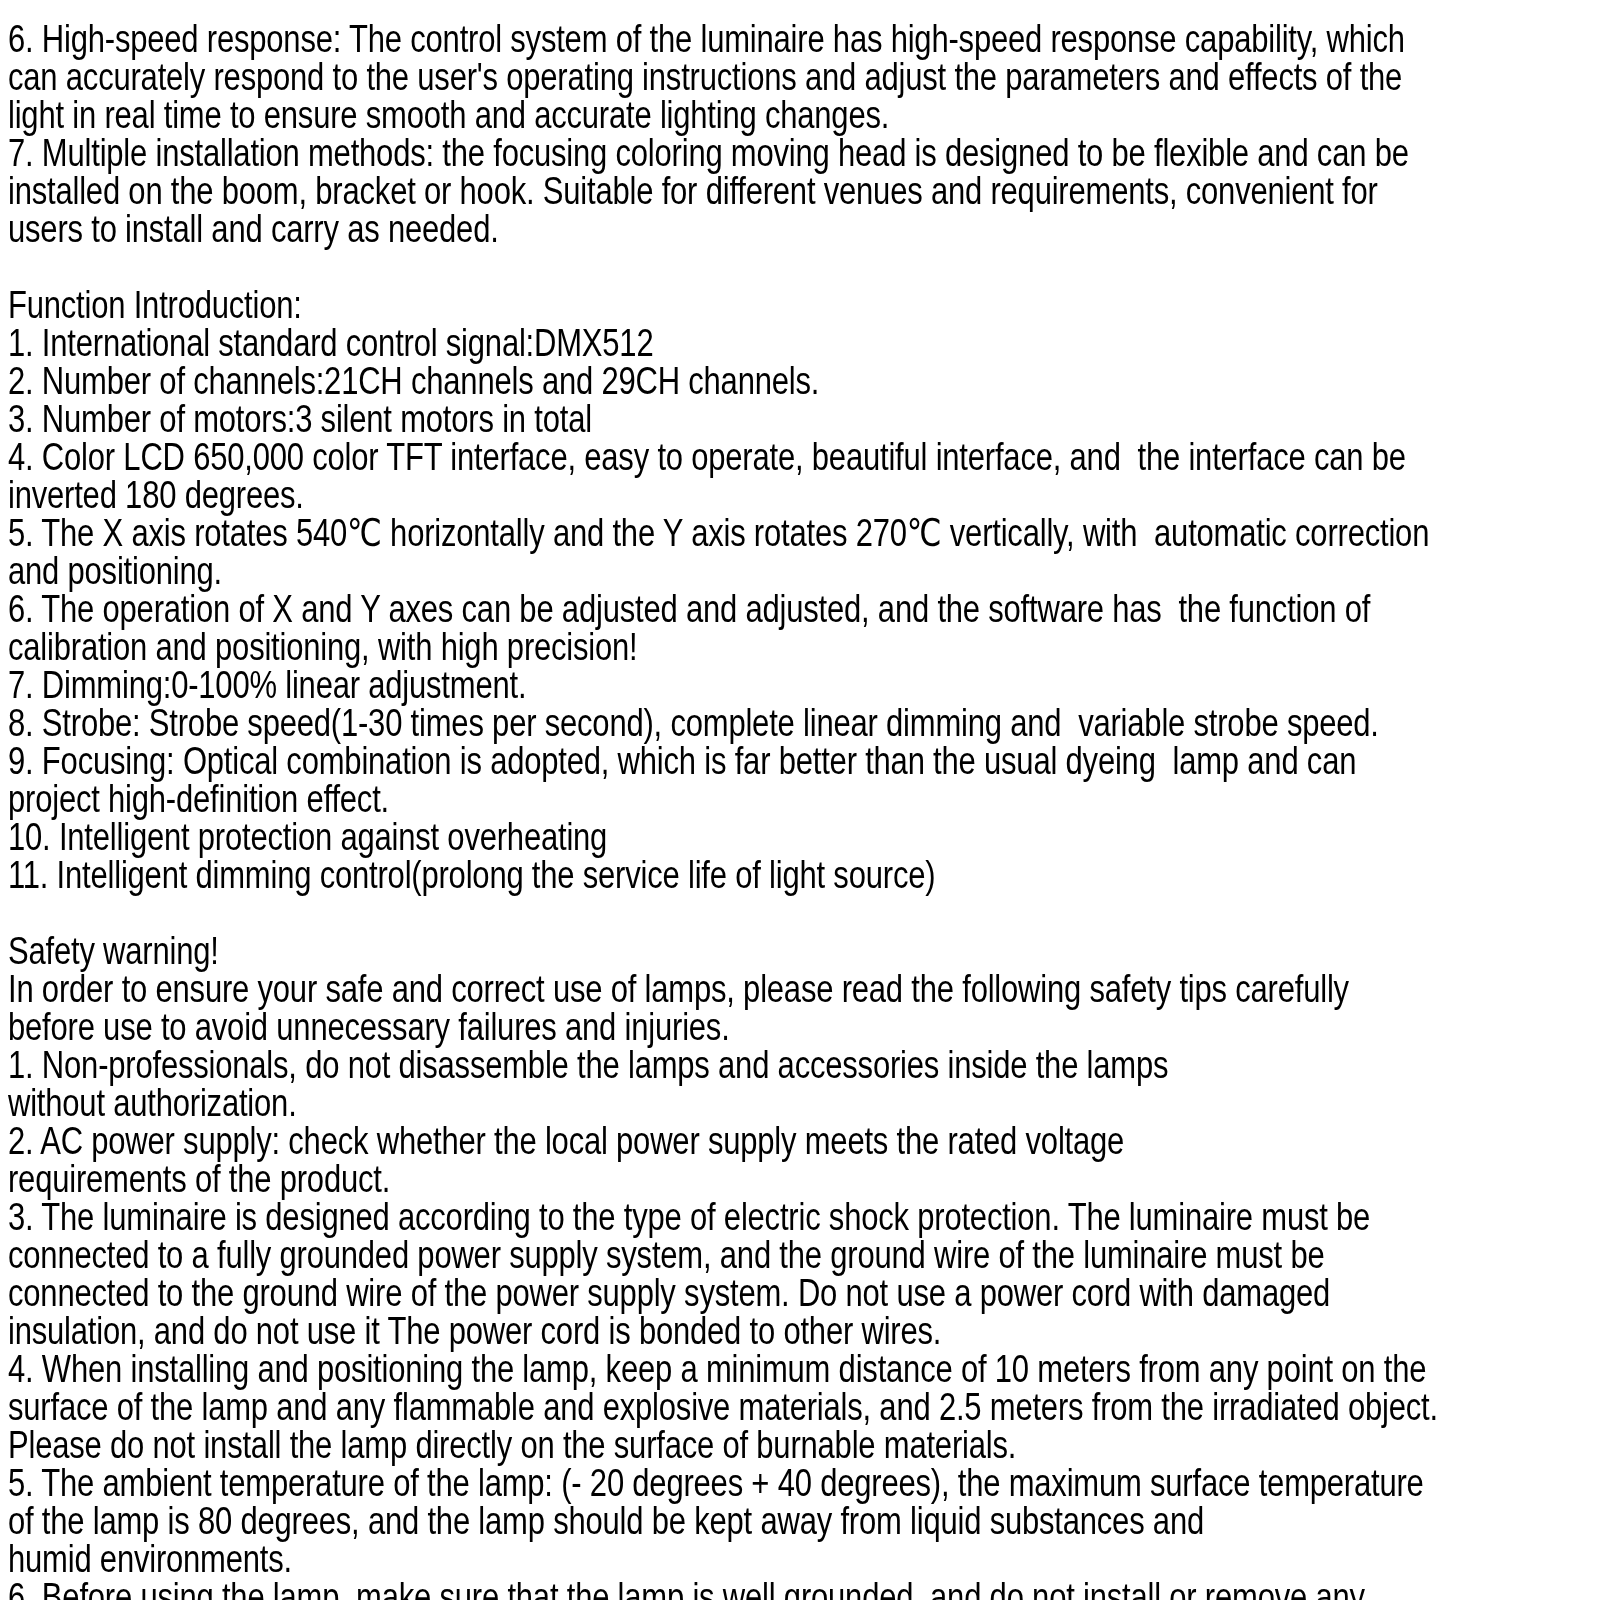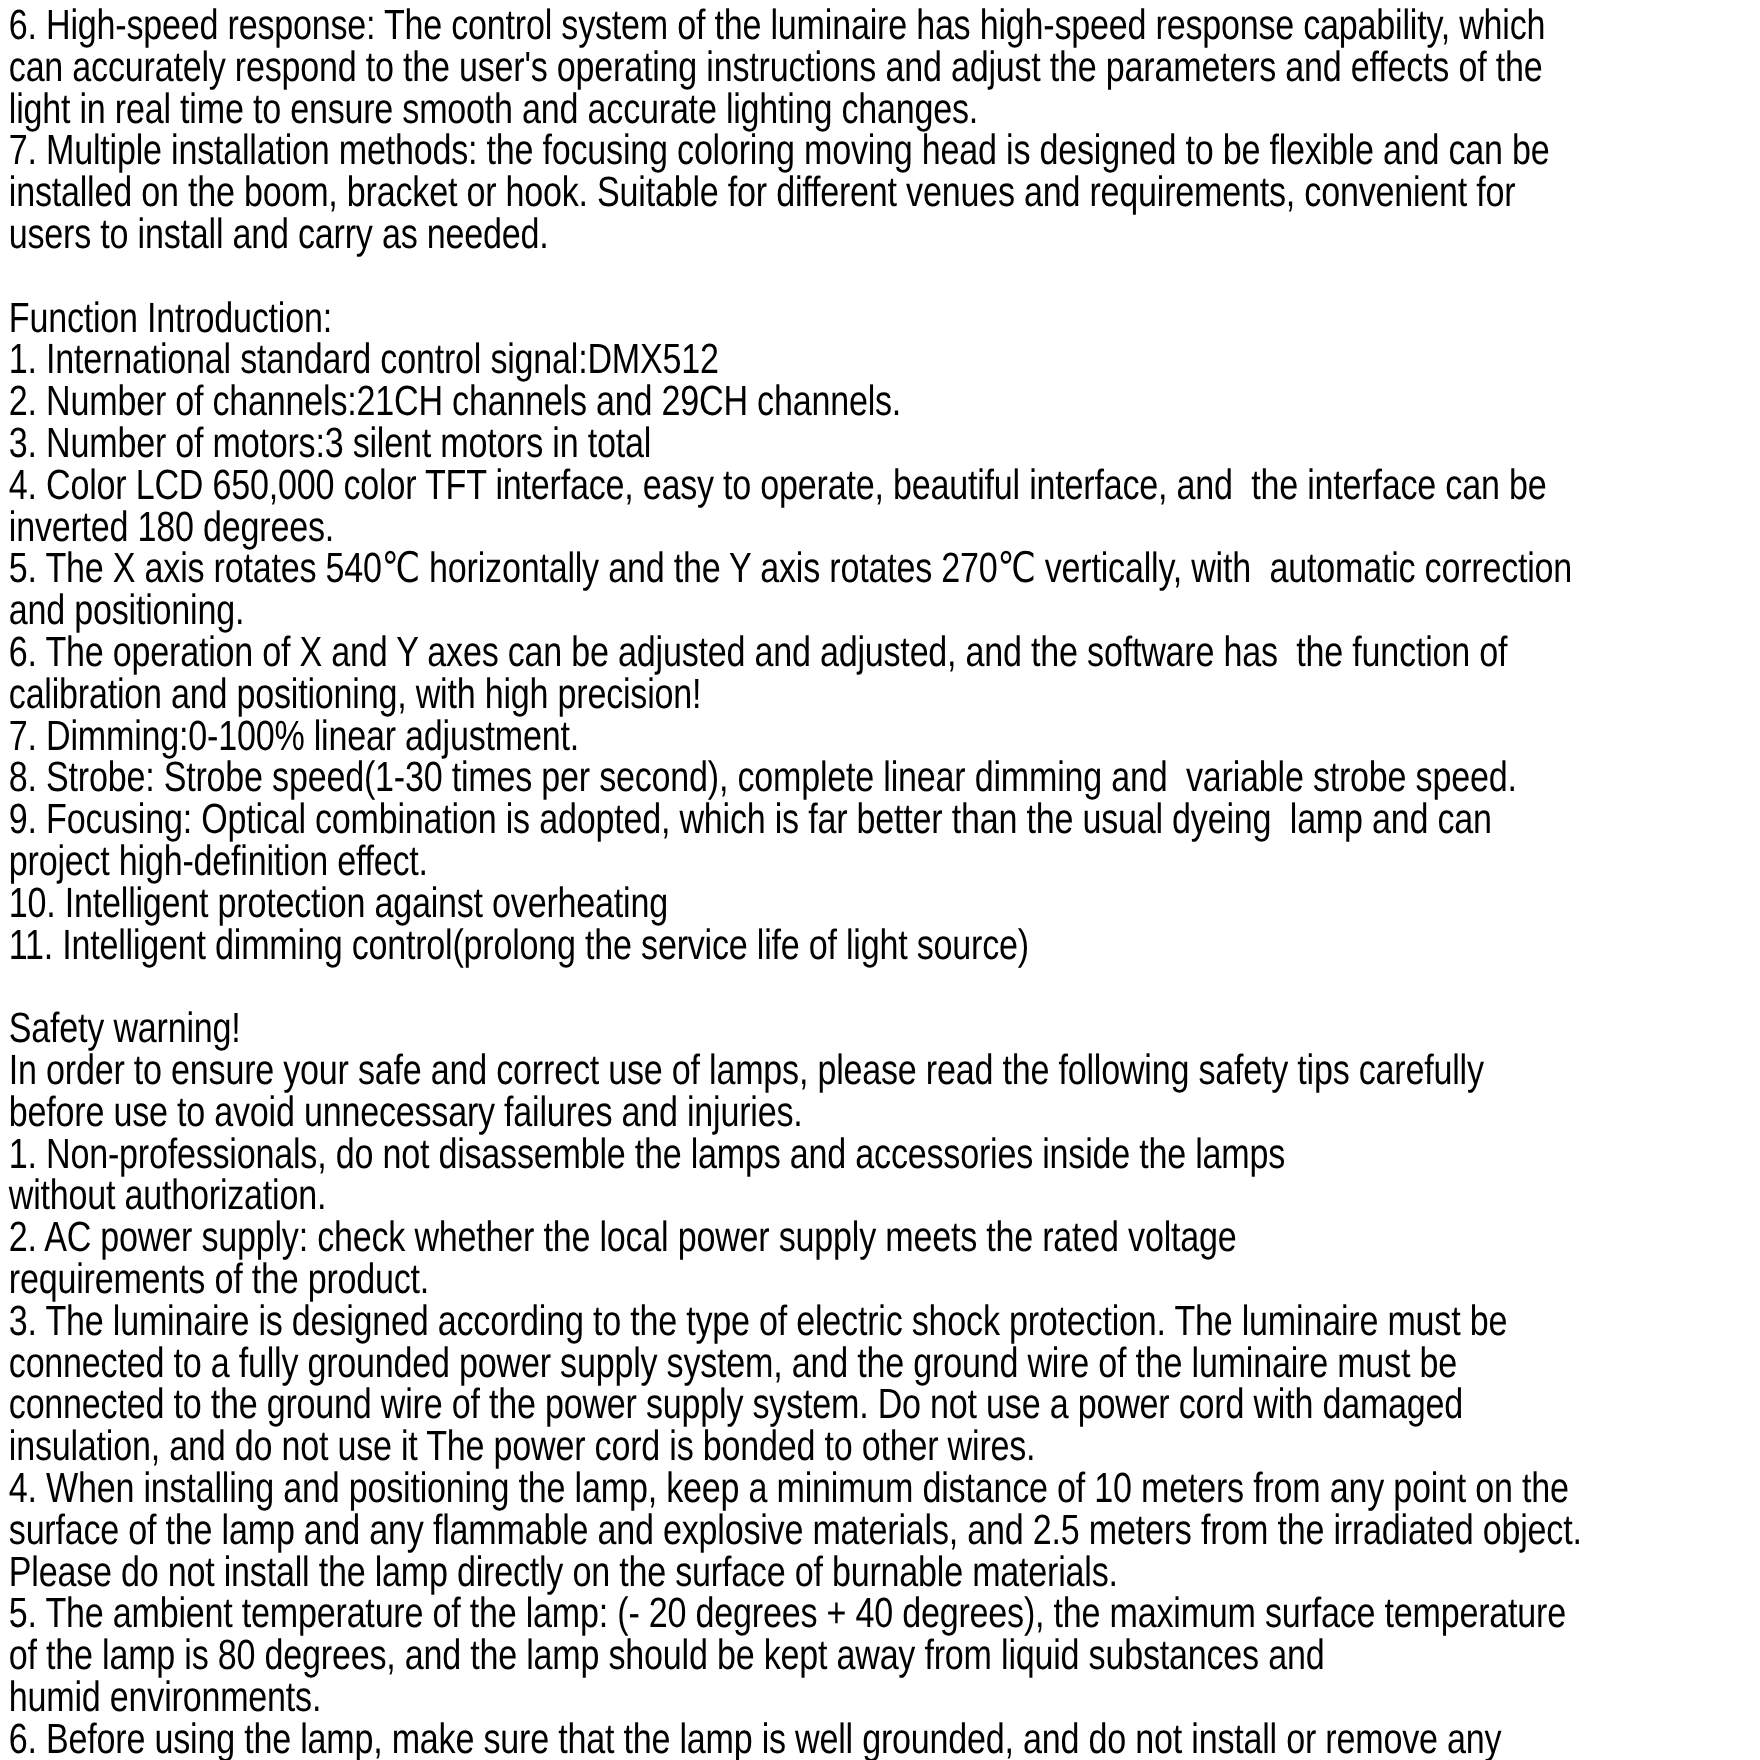--- a/index.html
+++ b/index.html
@@ -6,21 +6,21 @@
     margin: 0;
     padding: 0;
     background: #ffffff;
   }
   .page {
     width: 1600px;
     height: 1600px;
     background: #ffffff;
     overflow: hidden;
     box-sizing: border-box;
-    padding-top: 4px;
+    padding-top: 21px;
   }
   .doc {
     padding-left: 8px;
     padding-right: 4px;
     color: #000000;
     font-family: "Liberation Sans", "DejaVu Sans", sans-serif;
     font-size: 31px;
     font-weight: 400;
   }
   .line {

